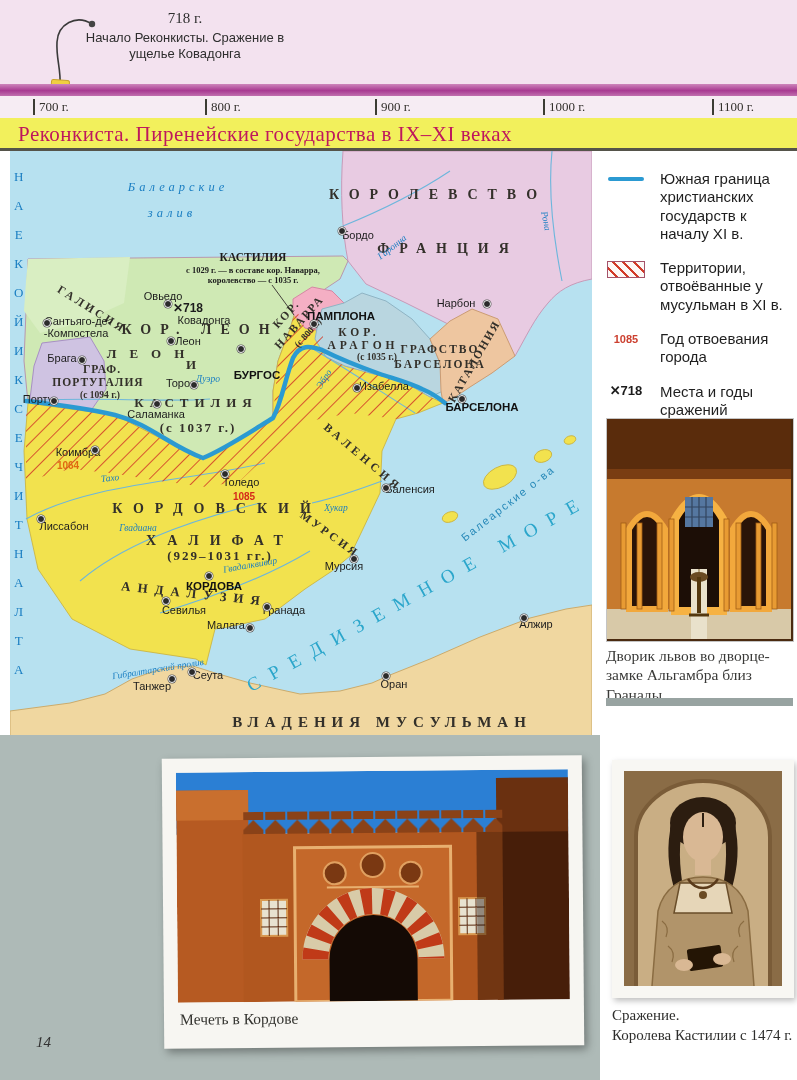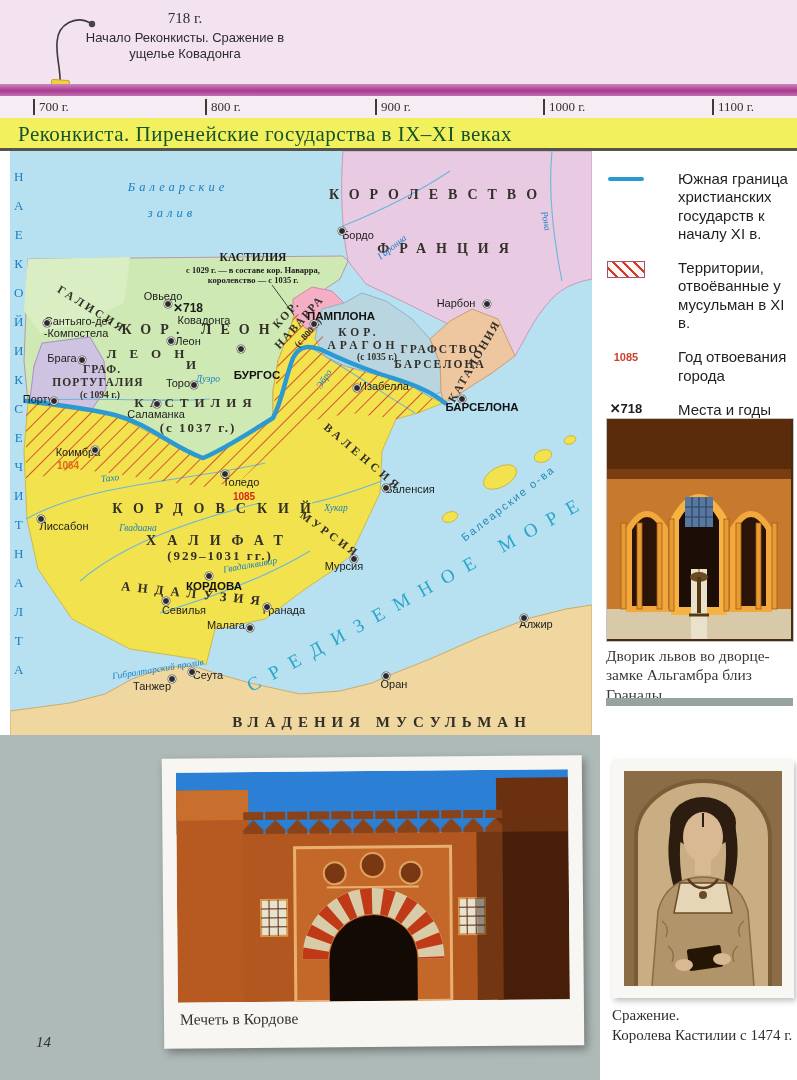--- a/index.html
+++ b/index.html
@@ -15,21 +15,21 @@
   #mag-bar{left:0;top:84px;width:797px;height:12px;
            background:linear-gradient(#cd85bb,#a83a91 55%,#c06fae);}
   #tl-strip{left:0;top:96px;width:797px;height:22px;background:#f6ecf3;}
   .tick{position:absolute;top:99px;height:16px;border-left:2px solid #3c3c34;
         padding-left:4px;font-family:"Liberation Serif",serif;font-size:13px;color:#33302c;}
   #pin-note-svg{left:40px;top:6px;}
 
   
   #title-bar{left:0;top:118px;width:797px;height:30px;background:#f2f05c;}
   #title-bar h1{margin:0;padding:4px 4px 0 18px;font-family:"Liberation Serif",serif;
-                font-weight:400;font-size:21px;color:#14532d;letter-spacing:.5px;}
+                font-weight:400;font-size:21px;color:#be185d;letter-spacing:.5px;}
   #title-rule{left:0;top:148px;width:797px;height:3px;background:#55544a;}
 
   
   #map-wrap{left:10px;top:151px;width:582px;height:584px;overflow:hidden;}
   #map-wrap svg{position:absolute;left:0;top:0;}
   .ml{position:absolute;transform:translate(-50%,-50%);white-space:nowrap;}
   .reg-big{font-family:"Liberation Serif",serif;font-weight:700;font-size:14px;
            letter-spacing:8px;color:#33302a;}
   .reg{font-family:"Liberation Serif",serif;font-weight:700;font-size:13px;
        letter-spacing:2px;color:#33302a;}
@@ -52,21 +52,21 @@
   .mus{font-family:"Liberation Serif",serif;font-weight:700;font-size:15px;
        letter-spacing:6px;color:#33302a;}
   .dot{position:absolute;width:6px;height:6px;border-radius:50%;background:#2b2b2b;
        border:1px solid #f4f4f4;transform:translate(-50%,-50%);box-shadow:0 0 0 .5px #555;}
   #ocean-col{position:absolute;left:4px;top:18px;display:flex;flex-direction:column;
              gap:13px;align-items:center;}
   #ocean-col span{font-family:"Liberation Serif",serif;font-size:13px;color:#1a7ec2;}
 
   
   #legend{left:602px;top:170px;width:190px;display:flex;flex-direction:column;gap:16px;}
-  .lg-item{display:flex;gap:28px;}
+  .lg-item{display:flex;gap:10px;}
   .lg-sym{width:48px;flex:0 0 48px;display:flex;justify-content:center;align-items:flex-start;}
   .lg-txt{width:130px;font-size:15px;line-height:1.22;color:#1f1f1f;}
   .sym-line{width:36px;height:4px;background:#2b9ad2;border-radius:2px;margin-top:7px;}
   .sym-hatch{width:36px;height:15px;border:1px solid #a5536a;margin-top:2px;
              background:repeating-linear-gradient(45deg,#fdf8f6 0 5.5px,#d23b28 5.5px 7.5px);}
   .sym-year{font-size:11px;font-weight:700;color:#cc4030;margin-top:3px;}
   .sym-battle{font-size:13px;font-weight:700;color:#1c1c1c;}
 
   
   #alhambra-card{left:606px;top:418px;width:186px;height:222px;border:1px solid #c4c4c4;

